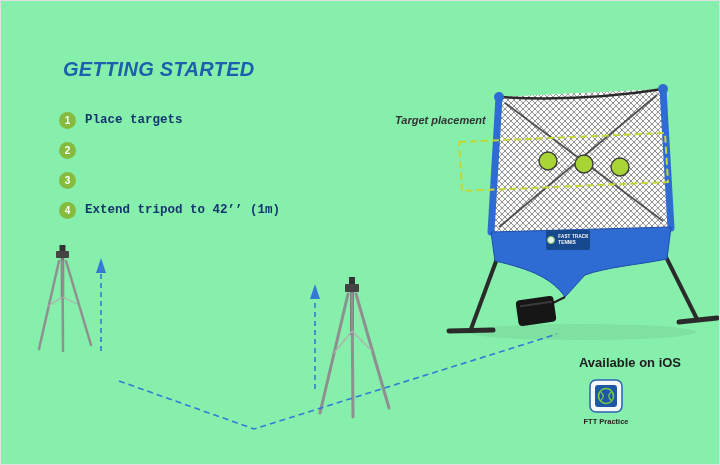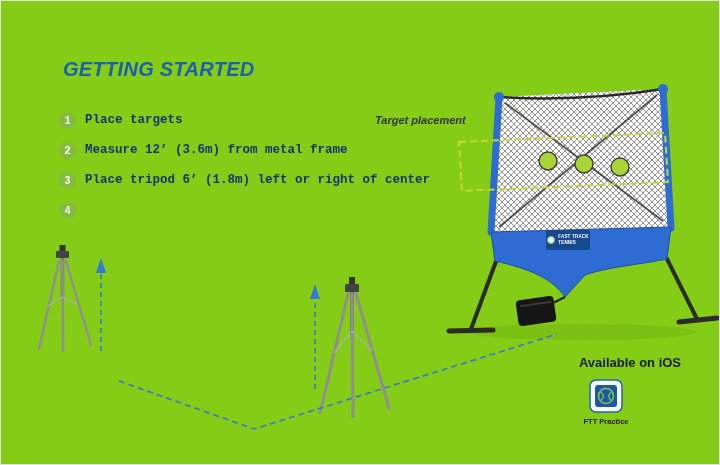--- a/index.html
+++ b/index.html
@@ -1,22 +1,22 @@
 <!DOCTYPE html>
 <html><head>
 <meta charset="utf-8">
 <style>
   html,body{margin:0;padding:0;background:#fff;font-family:"Liberation Sans",sans-serif;}
-  .canvas{position:relative;width:720px;height:465px;background:#84cc16;border:1px solid #e0e0e0;box-sizing:border-box;overflow:hidden;}
+  .canvas{position:relative;width:720px;height:465px;background:#86efac;border:1px solid #e0e0e0;box-sizing:border-box;overflow:hidden;}
   .illustration{position:absolute;left:0;top:0;width:720px;height:465px;}
   .page-title{position:absolute;left:62px;top:57px;font-size:20px;font-weight:800;font-style:italic;color:#1b5fad;letter-spacing:.3px;}
   .step{position:absolute;left:58px;height:18px;display:flex;align-items:center;gap:9px;}
   .step-num{width:17px;height:17px;border-radius:50%;background:#85bb3f;color:#fff;font-size:10px;font-weight:bold;display:flex;align-items:center;justify-content:center;flex:0 0 17px;}
   .step-text{font-size:12.5px;font-weight:700;color:#14366e;white-space:nowrap;font-family:Liberation Mono, monospace;}
-  .tp-label{position:absolute;left:374px;top:113px;font-size:11px;font-style:italic;font-weight:600;color:#333;}
+  .tp-label{position:absolute;left:394px;top:113px;font-size:11px;font-style:italic;font-weight:600;color:#333;}
   .net-logo{position:absolute;left:545px;top:229px;width:44px;height:20px;background:#17498f;border-radius:2px;display:flex;align-items:center;justify-content:center;gap:3px;}
   .net-logo-ball{width:8px;height:8px;border-radius:50%;background:#dff0ff;border:1px solid #8cc63f;box-sizing:border-box;flex:0 0 8px;}
   .net-logo-text{display:flex;flex-direction:column;color:#fff;font-size:4.5px;font-weight:bold;line-height:1.3;text-transform:uppercase;letter-spacing:.2px;}
   .ios-block{position:absolute;left:576px;top:354px;width:106px;text-align:center;}
   .ios-heading{font-size:13px;font-weight:bold;color:#1d1d1d;}
   .ios-icons{margin-top:9px;display:flex;justify-content:space-between;padding:0 6px;align-items:flex-end;}
   .app-col{width:46px;display:flex;flex-direction:column;align-items:center;}
   .app-label{margin-top:4px;font-size:7.5px;font-weight:600;color:#222;white-space:nowrap;}
 </style>
 </head>
@@ -121,28 +121,27 @@
   </svg>
 
   <div class="page-title">GETTING STARTED</div>
 
   <div class="step" style="top:110px">
     <span class="step-num">1</span>
     <span class="step-text">Place targets</span>
   </div>
   <div class="step" style="top:140px">
     <span class="step-num">2</span>
-    <span class="step-text">Measure 12’ (3.6m) from metal frame</span>
   </div>
   <div class="step" style="top:170px">
     <span class="step-num">3</span>
-    <span class="step-text">Place tripod 6’ (1.8m) left or right of center</span>
   </div>
   <div class="step" style="top:200px">
     <span class="step-num">4</span>
+    <span class="step-text">Extend tripod to 42’’ (1m)</span>
   </div>
 
   <div class="tp-label">Target placement</div>
 
   <div class="net-logo">
     <span class="net-logo-ball"></span>
     <span class="net-logo-text">
       <span>FAST TRACK</span>
       <span>TENNIS</span>
     </span>

